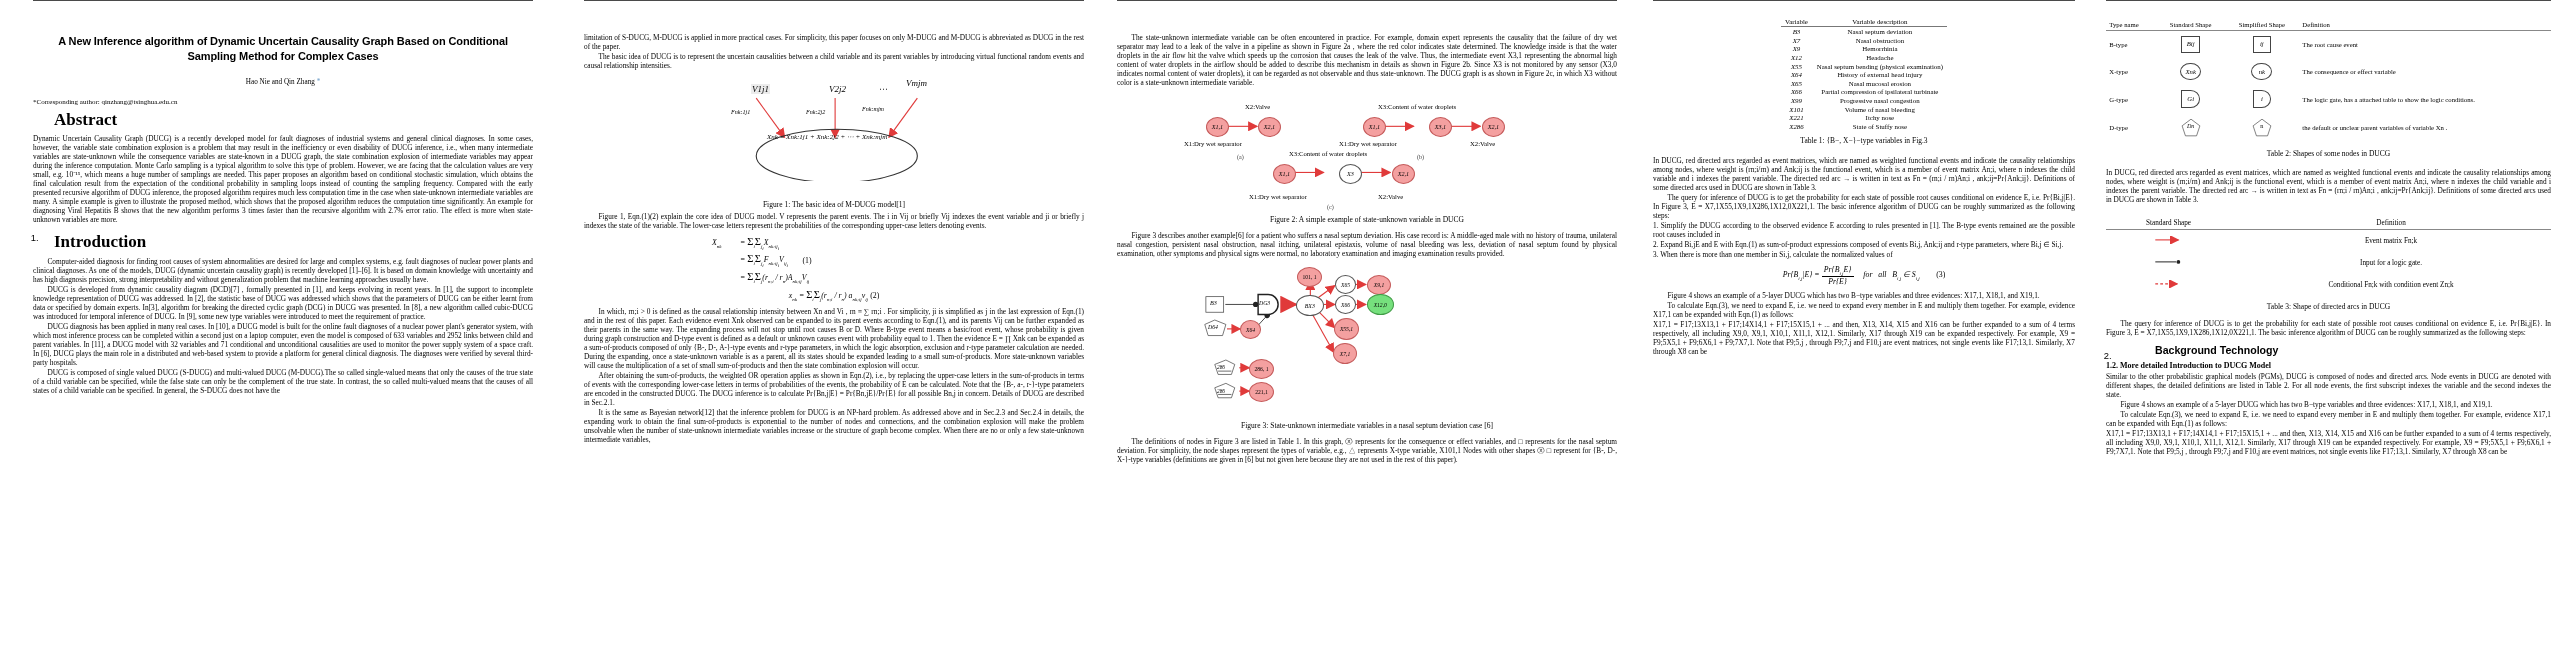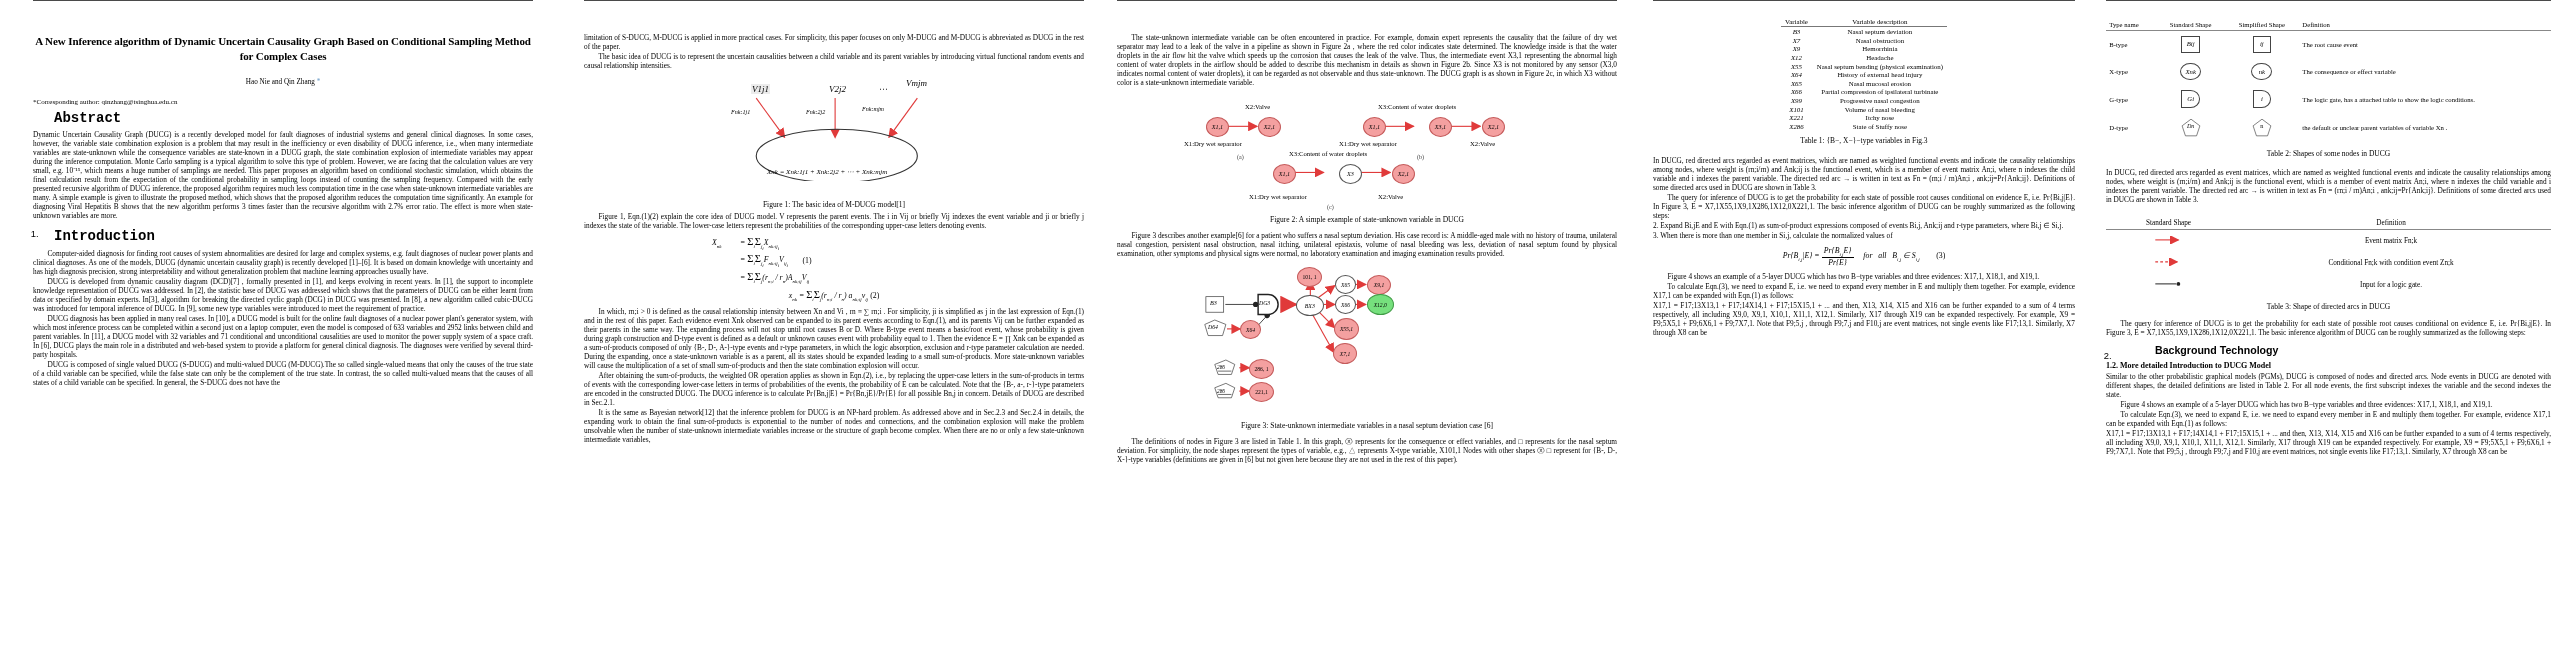--- a/index.html
+++ b/index.html
@@ -8,26 +8,26 @@
 
   .col{position:absolute;top:0;height:667px;}
   .rule{border-top:1.1px solid #4a4a4a;width:100%;margin:0 0 2.2px 0;}
 
   .c1{left:33px;width:500px;}
   .c2{left:584px;width:500px;}
   .c3{left:1117px;width:500px;}
   .c4{left:1653px;width:422px;}
   .c5{left:2106px;width:445px;}
 
-  .ttl{font-family:Liberation Serif, serif;font-weight:bold;text-align:center;
+  .ttl{font-family:Liberation Sans, sans-serif;font-weight:bold;text-align:center;
        font-size:11px;line-height:14.5px;margin:33px 0 0 0;letter-spacing:-0.1px;}
   .authors{text-align:center;font-size:7.2px;margin-top:14.5px;}
   .star{color:#6e9ec9;}
   .corr{font-size:7px;margin-top:12.2px;}
-  .h1{font-family:Liberation Mono, monospace;font-weight:bold;font-size:14px;margin:4.4px 0 4.4px 21px;}
+  .h1{font-family:Liberation Serif, serif;font-weight:bold;font-size:17px;margin:4.4px 0 4.4px 21px;}
   .secnum{font-family:"Liberation Sans",sans-serif;font-weight:normal;font-size:9.4px;
           position:absolute;left:-2.2px;}
   .sechead{position:relative;margin-top:7.8px;}
   p{font-size:7.3px;line-height:9px;text-align:justify;margin:0 0 1.1px 0;}
   p.ind{text-indent:14.5px;}
   .sub{font-size:5px;vertical-align:sub;}
 
   
   .fig1{position:relative;height:119px;margin-top:7.8px;}
   .vnode{position:absolute;font-style:italic;font-size:9px;}
@@ -133,21 +133,21 @@
         <defs>
           <marker id="ar1" markerWidth="9" markerHeight="9" refX="7" refY="4.5" orient="auto">
             <path d="M0,0 L9,4.5 L0,9 z" fill="#e03a3a"></path>
           </marker>
         </defs>
         <line x1="310" y1="36" x2="360" y2="105" stroke="#e03a3a" stroke-width="2" marker-end="url(#ar1)"></line>
         <line x1="452" y1="36" x2="452" y2="105" stroke="#e03a3a" stroke-width="2" marker-end="url(#ar1)"></line>
         <line x1="600" y1="36" x2="550" y2="105" stroke="#e03a3a" stroke-width="2" marker-end="url(#ar1)"></line>
         <ellipse cx="455" cy="140" rx="145" ry="48" fill="none" stroke="#333" stroke-width="2"></ellipse>
       </svg>
-      <span style="position:absolute;left:183px;top:90px;font-style:italic;font-size:7px;">Xnk = Xnk:1j1 + Xnk:2j2 + ⋯ + Xnk:mjm</span>
+      <span style="position:absolute;left:183px;top:55px;font-style:italic;font-size:7px;">Xnk = Xnk:1j1 + Xnk:2j2 + ⋯ + Xnk:mjm</span>
     </div>
 
     <div class="figcap">Figure 1: The basic idea of M-DUCG model[1]</div>
 
     <p class="ind" style="margin-top:3px">Figure 1, Eqn.(1)(2) explain the core idea of DUCG model. V represents the parent events. The i in Vij or briefly Vij indexes the event variable and ji or briefly j indexes the state of the variable. The lower-case letters represent the probabilities of the corresponding upper-case letters denoting events.</p>
 
     <div class="eqblk">
       <div style="margin-left:128px;font-style:italic;">
         <div style="display:flex;align-items:center;">
           <span style="width:28px">X<span class="sub">nk</span></span>
@@ -354,20 +354,21 @@
             <td class="v">X286</td>
             <td>State of Stuffy nose</td>
           </tr>
         </tbody>
     </table>
 
     <div class="tcap">Table 1: {B−, X−}−type  variables in Fig.3</div>
 
     <p style="margin-top:11px">In DUCG, red directed arcs regarded as event matrices, which are named as weighted functional events and indicate the causality relationships among nodes, where weight is (rn;i/rn) and Ank;ij is the functional event, which is a member of event matrix An;i, where n indexes the child variable and i indexes the parent variable. The directed red arc → is written in text as Fn = (rn;i / rn)An;i , ank;ij=Pr{Ank;ij}. Definitions of some directed arcs used in DUCG are shown in Table 3.</p>
     <p class="ind">The query for inference of DUCG is to get the probability for each state of possible root causes conditional on evidence E, i.e. Pr{Bi,j|E}. In Figure 3, E = X7,1X55,1X9,1X286,1X12,0X221,1. The basic inference algorithm of DUCG can be roughly summarized as the following steps:</p>
+    <p>1.  Simplify the DUCG according to the observed evidence E according to rules presented in [1]. The B-type events remained are the possible root causes included in </p>
     <p>2.  Expand Bi,jE and E with Eqn.(1) as sum-of-product expressions composed of events Bi,j, Ank;ij and r-type parameters, where Bi,j ∈ Si,j.</p>
     <p>3.  When there is more than one member in Si,j, calculate the normalized values of</p>
 
     <div class="eq">
       <span style="font-style:italic">Pr{B<span class="sub">i,j</span>|E} = </span>
       <span style="display:inline-block;vertical-align:middle;text-align:center;font-style:italic;">
         <span style="display:block;border-bottom:0.6px solid #000;padding:0 2.2px;">Pr{B<span class="sub">i,j</span>E}</span>
         <span style="display:block;padding:0 2.2px;">Pr{E}</span>
       </span>
       <span style="font-style:italic;margin-left:7.8px;">for&nbsp;&nbsp;&nbsp;all&nbsp;&nbsp;&nbsp;B<span class="sub">i,j</span> ∈ S<span class="sub">i,j</span></span>
@@ -468,36 +469,36 @@
               <line x1="6" y1="7" x2="48" y2="7" stroke="#e03a3a" stroke-width="2" marker-end="url(#sa)"></line>
             </svg>
           </td>
           <td>
             <span>Event matrix Fn;k</span>
           </td>
         </tr>
         <tr>
           <td>
             <svg width="33" height="7.8" viewBox="0 0 60 14">
-              <line x1="6" y1="7" x2="46" y2="7" stroke="#e03a3a" stroke-width="2" stroke-dasharray="5,4" marker-end="url(#sa)"></line>
-            </svg>
-          </td>
-          <td>
-            <span>Conditional Fn;k with condition event Zn;k</span>
-          </td>
-        </tr>
-        <tr>
-          <td>
-            <svg width="33" height="7.8" viewBox="0 0 60 14">
               <line x1="6" y1="7" x2="44" y2="7" stroke="#222" stroke-width="1.8"></line>
               <circle cx="48" cy="7" r="3.4" fill="#222"></circle>
             </svg>
           </td>
           <td>
             <span>Input for a logic gate.</span>
+          </td>
+        </tr>
+        <tr>
+          <td>
+            <svg width="33" height="7.8" viewBox="0 0 60 14">
+              <line x1="6" y1="7" x2="46" y2="7" stroke="#e03a3a" stroke-width="2" stroke-dasharray="5,4" marker-end="url(#sa)"></line>
+            </svg>
+          </td>
+          <td>
+            <span>Conditional Fn;k with condition event Zn;k</span>
           </td>
         </tr>
       </tbody>
     </table>
 
     <div class="tcap">Table 3: Shape of directed arcs in DUCG</div>
 
     <p class="ind" style="margin-top:7.8px">The query for inference of DUCG is to get the probability for each state of possible root causes conditional on evidence E, i.e. Pr{Bi,j|E}. In Figure 3, E = X7,1X55,1X9,1X286,1X12,0X221,1. The basic inference algorithm of DUCG can be roughly summarized as the following steps:</p>
 
     <div class="sechead">

